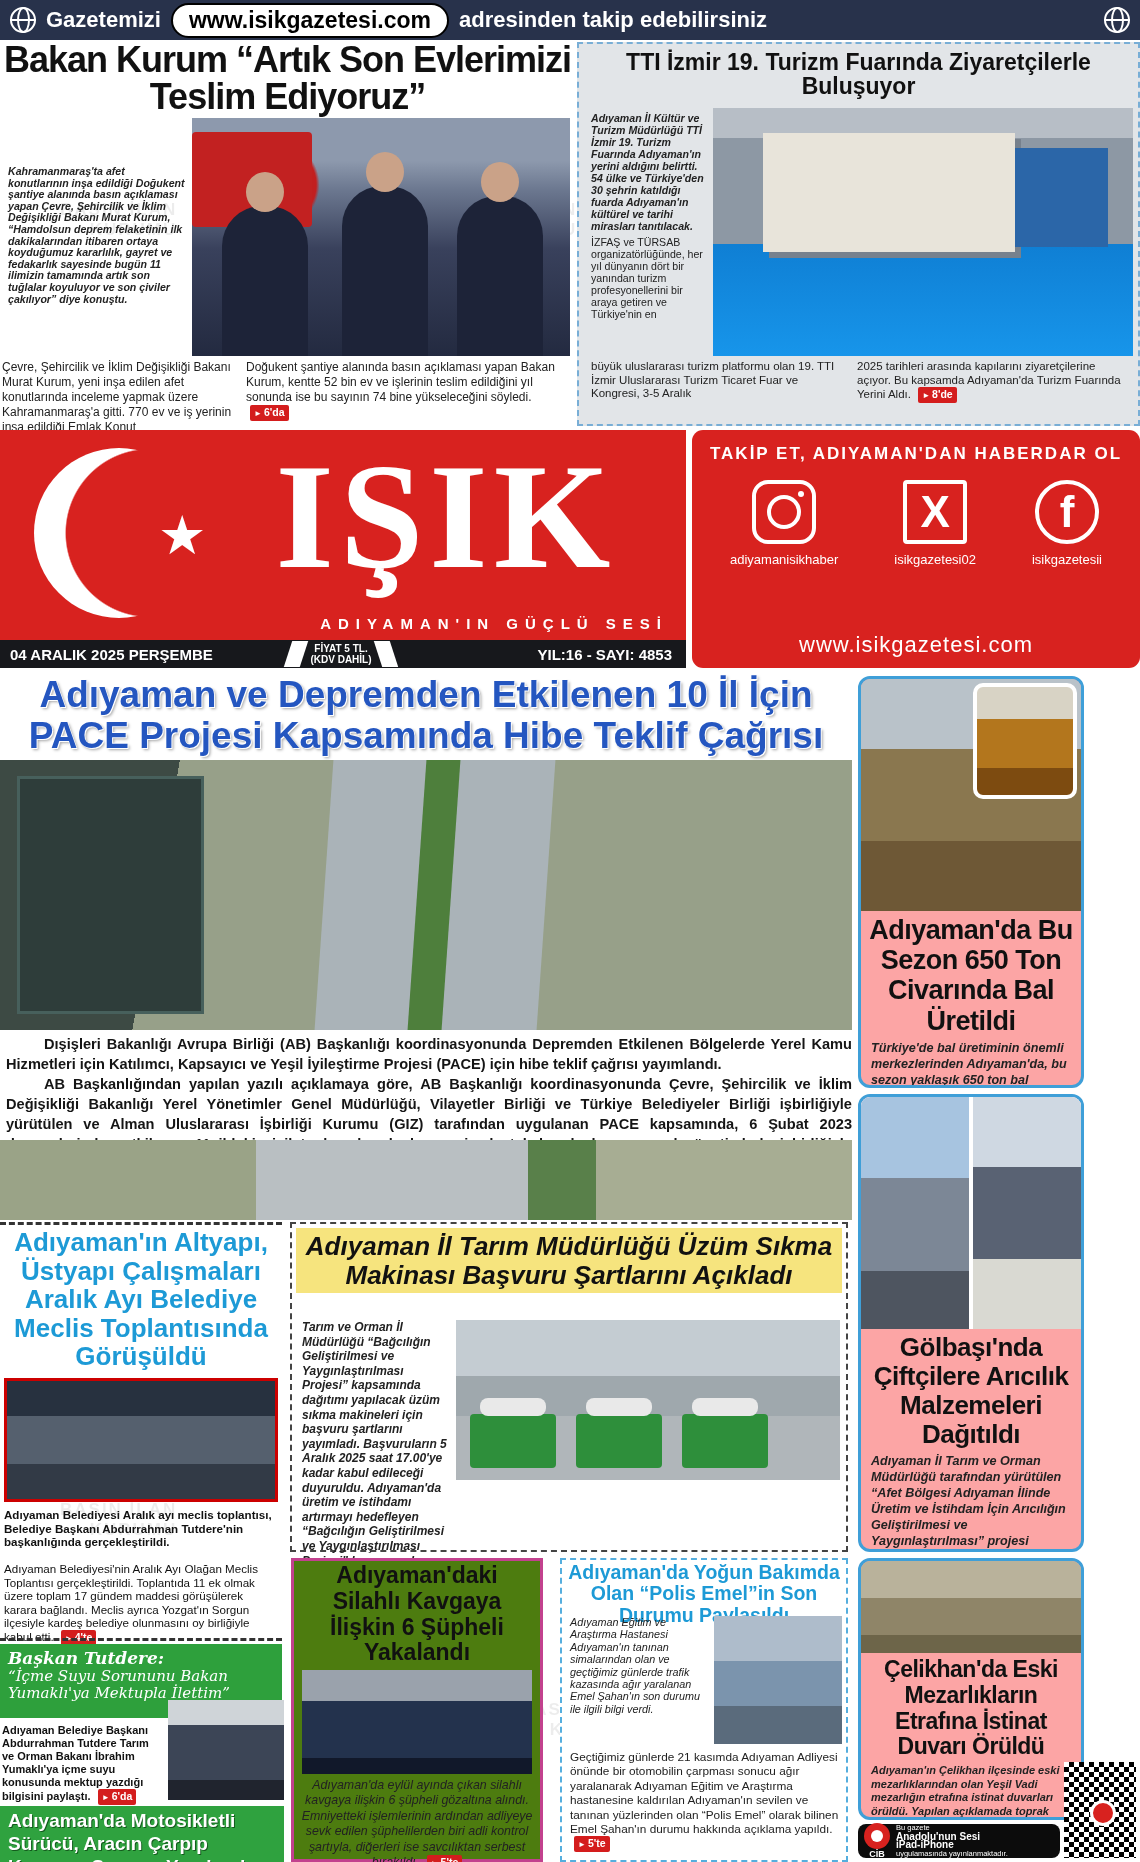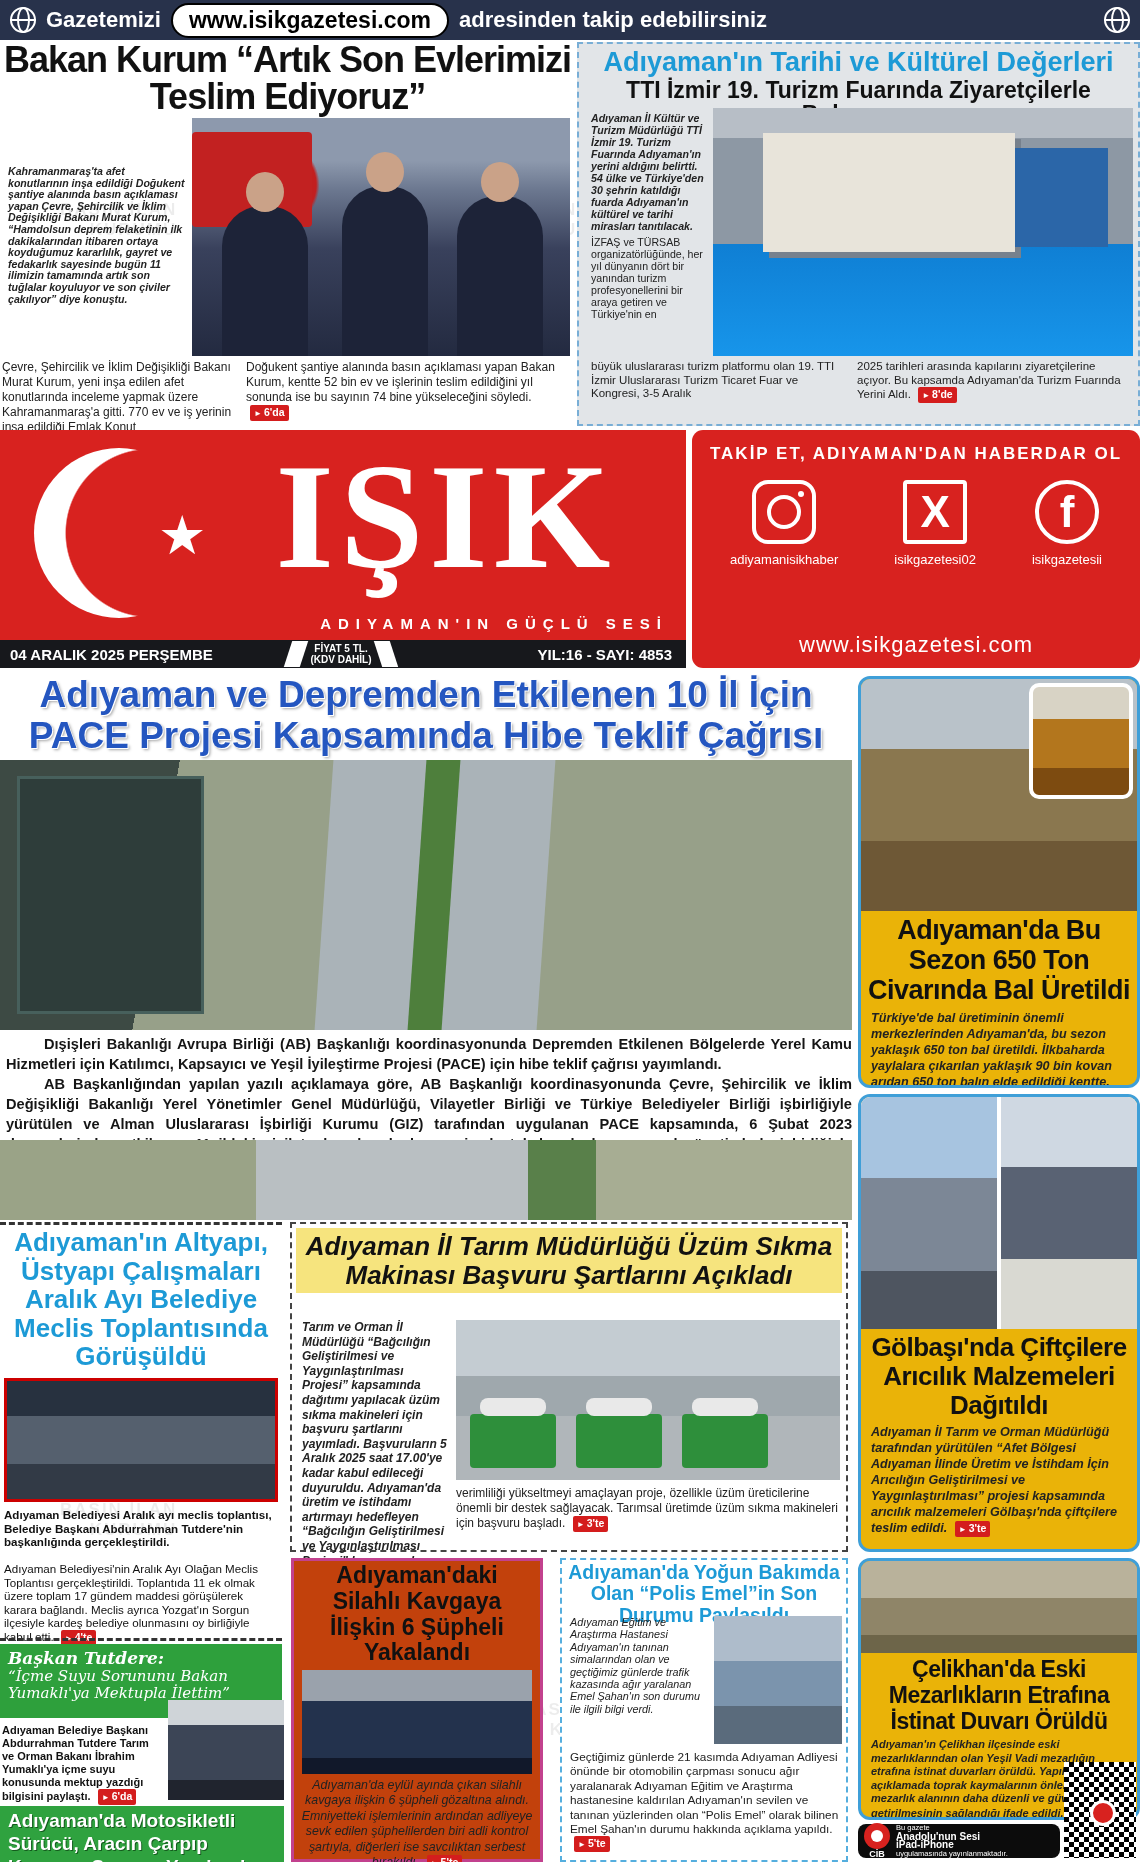--- a/index.html
+++ b/index.html
@@ -89,21 +89,21 @@
       transform:skewX(-4deg);}
   #pace-photo .median{position:absolute;left:49%;top:0;bottom:0;width:4%;background:#4e7f3c;transform:skewX(-4deg);}
   #pace-photo .bldg{position:absolute;left:2%;top:6%;width:22%;height:88%;background:#2e3d3a;
       box-shadow:inset 0 0 0 3px #47605c;}
   #pace-text{left:6px;top:1034px;width:846px;font-size:14.6px;line-height:20px;font-weight:bold;
       color:#151515;text-align:justify;}
   #pace-text .ind{display:inline-block;width:38px;}
   #pace-strip{left:0;top:1140px;width:852px;height:80px;
       background:linear-gradient(90deg,#9aa387 0 30%,#b9bfc2 30% 62%,#59804a 62% 70%,#a7ad93 70% 100%);}
   
-  .rbox{left:858px;width:282px;border:3px solid #3f9fd8;border-radius:12px;background:#eab308;overflow:hidden;}
+  .rbox{left:858px;width:226px;border:3px solid #3f9fd8;border-radius:12px;background:#fca5a5;overflow:hidden;}
   #bal-box{top:676px;height:412px;}
   #bal-photo{height:232px;background:linear-gradient(180deg,#b9c2c9 0 30%,#8a774f 30% 70%,#6e5836 70% 100%);position:relative;}
   #bal-jar{position:absolute;right:4px;top:4px;width:104px;height:116px;border:4px solid #fff;border-radius:10px;
       background:linear-gradient(180deg,#d8d3c5 0 30%,#b3761d 30% 75%,#7d4b10 75% 100%);}
   .rhead{text-align:center;font-weight:bold;font-size:27px;line-height:1.12;letter-spacing:-.5px;padding:4px 6px 2px;}
   .rbody{padding:2px 10px;font-size:12.6px;line-height:16px;font-weight:bold;font-style:italic;color:#222;}
   #gol-box{top:1094px;height:458px;}
   #gol-photos{height:232px;display:flex;gap:4px;background:#fff;}
   #gol-ph1{flex:1;background:linear-gradient(180deg,#a7c4e0 0 35%,#7c8796 35% 75%,#4e5560 75% 100%);}
   #gol-ph2{flex:1;background:linear-gradient(180deg,#cfd8e2 0 30%,#596273 30% 70%,#d9d9d2 70% 100%);}
@@ -132,21 +132,21 @@
   #uzum-h{margin:4px;background:#f6e47e;text-align:center;font-weight:bold;font-style:italic;
       font-size:26px;line-height:1.1;padding:4px 2px;}
   #uzum-b1{position:absolute;left:10px;top:96px;width:148px;font-size:12px;line-height:14.6px;
       font-weight:bold;font-style:italic;color:#222;}
   #uzum-photo{position:absolute;left:164px;top:96px;width:384px;height:160px;
       background:linear-gradient(180deg,#c4ccd2 0 35%,#9fa8ad 35% 60%,#b0b6ba 60% 100%);}
   .trailer{position:absolute;bottom:12px;width:86px;height:54px;background:#2e8f3b;border-radius:4px;}
   .trailer:before{content:"";position:absolute;top:-16px;left:10px;right:10px;height:18px;background:#e9e9e9;border-radius:8px;}
   #uzum-b2{position:absolute;left:164px;top:262px;width:384px;font-size:12px;line-height:15px;color:#222;}
   
-  #kavga-box{left:291px;top:1558px;width:252px;height:304px;border:3px solid #c2418e;background:#c2410c;padding:2px 6px;}
+  #kavga-box{left:291px;top:1558px;width:252px;height:304px;border:3px solid #c2418e;background:#4d7c0f;padding:2px 6px;}
   #kavga-h{text-align:center;font-weight:bold;font-size:23px;line-height:1.12;}
   #kavga-photo{margin:4px auto;width:230px;height:104px;
       background:linear-gradient(180deg,#9aa2ac 0 30%,#23324d 30% 85%,#11182a 85% 100%);}
   #kavga-body{font-size:12.4px;line-height:15.4px;font-style:italic;color:#222;text-align:center;}
   
   #emel-box{left:560px;top:1558px;width:288px;height:304px;border:2px dashed #55aede;background:#fff;padding:2px 6px;}
   #emel-h{text-align:center;color:#1d9ad6;font-weight:bold;font-size:19.5px;line-height:1.1;}
   #emel-b1{position:absolute;left:8px;top:56px;width:138px;font-size:10.8px;line-height:12.4px;
       font-weight:normal;font-style:italic;color:#222;}
   #emel-photo{position:absolute;left:152px;top:56px;width:128px;height:128px;
@@ -209,21 +209,20 @@
         <div class="head"></div>
       </div>
   </div>
   <div id="lead-body2" class="abs" data-name="lead-body-continued">Çevre, Şehircilik ve İklim Değişikliği Bakanı Murat Kurum, yeni inşa edilen afet konutlarında inceleme yapmak üzere Kahramanmaraş'a gitti. 770 ev ve iş yerinin inşa edildiği Emlak Konut</div>
   <div id="lead-caption" class="abs" data-name="lead-caption">
     <span>Doğukent şantiye alanında basın açıklaması yapan Bakan Kurum, kentte 52 bin ev ve işlerinin teslim edildiğini yıl sonunda ise bu sayının 74 bine yükseleceğini söyledi.</span>
     <span class="ref" data-name="page-ref-badge"><span class="arr" data-name="page-ref-arrow">►</span><span>6'da</span></span>
   </div>
 
   <div id="tti-box" class="abs" data-name="tti-article">
-    <div id="tti-h1" data-name="tti-headline-1">Adıyaman'ın Tarihi ve Kültürel Değerleri</div>
     <div id="tti-h2" data-name="tti-headline-2">TTI İzmir 19. Turizm Fuarında Ziyaretçilerle Buluşuyor</div>
     <div id="tti-body1" data-name="tti-body">
       <span>Adıyaman İl Kültür ve Turizm Müdürlüğü TTİ İzmir 19. Turizm Fuarında Adıyaman'ın yerini aldığını belirtti. 54 ülke ve Türkiye'den 30 şehrin katıldığı fuarda Adıyaman'ın kültürel ve tarihi mirasları tanıtılacak.</span>
       <span id="tti-body2">İZFAŞ ve TÜRSAB organizatörlüğünde, her yıl dünyanın dört bir yanından turizm profesyonellerini bir araya getiren ve Türkiye'nin en</span>
     </div>
     <div id="tti-photo" data-name="tti-fair-photo">
       <div class="booth" data-name="fair-booth"></div>
       <div class="panel" data-name="fair-panel"></div>
     </div>
     <div id="tti-body2b" data-name="tti-body-continued">büyük uluslararası turizm platformu olan 19. TTI İzmir Uluslararası Turizm Ticaret Fuar ve Kongresi, 3-5 Aralık</div>
@@ -340,24 +339,20 @@
   <div id="uzum-box" class="abs" data-name="uzum-article">
     <div id="uzum-h" data-name="uzum-headline">Adıyaman İl Tarım Müdürlüğü Üzüm Sıkma Makinası Başvuru Şartlarını Açıkladı</div>
     <div id="uzum-b1" data-name="uzum-body">
       <span>Tarım ve Orman İl Müdürlüğü “Bağcılığın Geliştirilmesi ve Yaygınlaştırılması Projesi” kapsamında dağıtımı yapılacak üzüm sıkma makineleri için başvuru şartlarını yayımladı. Başvuruların 5 Aralık 2025 saat 17.00'ye kadar kabul edileceği duyuruldu.</span> <span>Adıyaman'da üretim ve istihdamı artırmayı hedefleyen “Bağcılığın Geliştirilmesi ve Yaygınlaştırılması Projesi” kapsamında</span>
     </div>
     <div id="uzum-photo" data-name="grape-press-machines-photo">
       <div class="trailer" style="left:14px" data-name="trailer"></div>
       <div class="trailer" style="left:120px" data-name="trailer"></div>
       <div class="trailer" style="left:226px" data-name="trailer"></div>
     </div>
-    <div id="uzum-b2" data-name="uzum-body-continued">
-      <span>verimliliği yükseltmeyi amaçlayan proje, özellikle üzüm üreticilerine önemli bir destek sağlayacak. Tarımsal üretimde üzüm sıkma makineleri için başvuru başladı.</span>
-      <span class="ref" data-name="page-ref-badge"><span class="arr" data-name="page-ref-arrow">►</span><span>3'te</span></span>
-    </div>
   </div>
 
   <div id="kavga-box" class="abs" data-name="kavga-article">
     <div id="kavga-h" data-name="kavga-headline">Adıyaman'daki Silahlı Kavgaya İlişkin 6 Şüpheli Yakalandı</div>
     <div id="kavga-photo" data-name="police-custody-photo"></div>
     <div id="kavga-body" data-name="kavga-body">
       <span>Adıyaman'da eylül ayında çıkan silahlı kavgaya ilişkin 6 şüpheli gözaltına alındı. Emniyetteki işlemlerinin ardından adliyeye sevk edilen şüphelilerden biri adli kontrol şartıyla, diğerleri ise savcılıktan serbest bırakıldı.</span>
       <span class="ref" data-name="page-ref-badge"><span class="arr" data-name="page-ref-arrow">►</span><span>5'te</span></span>
     </div>
   </div>

